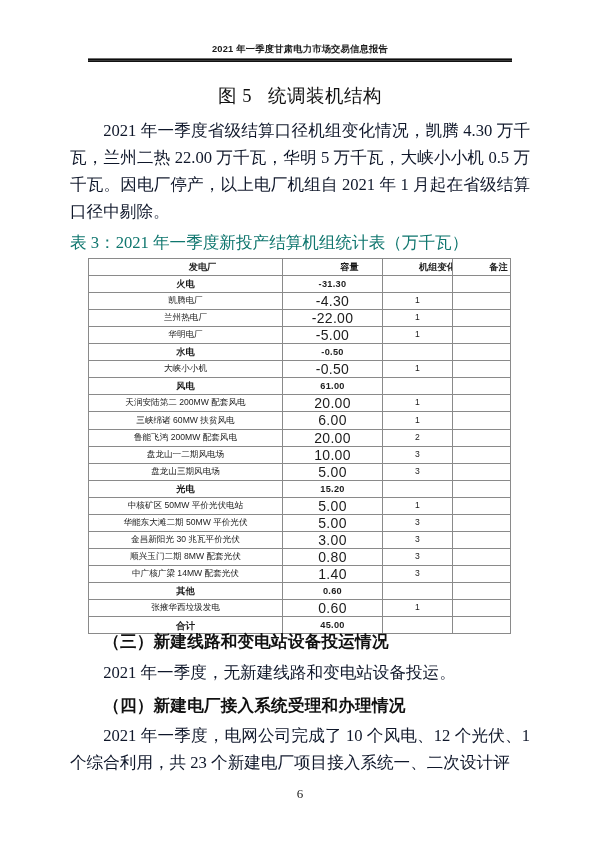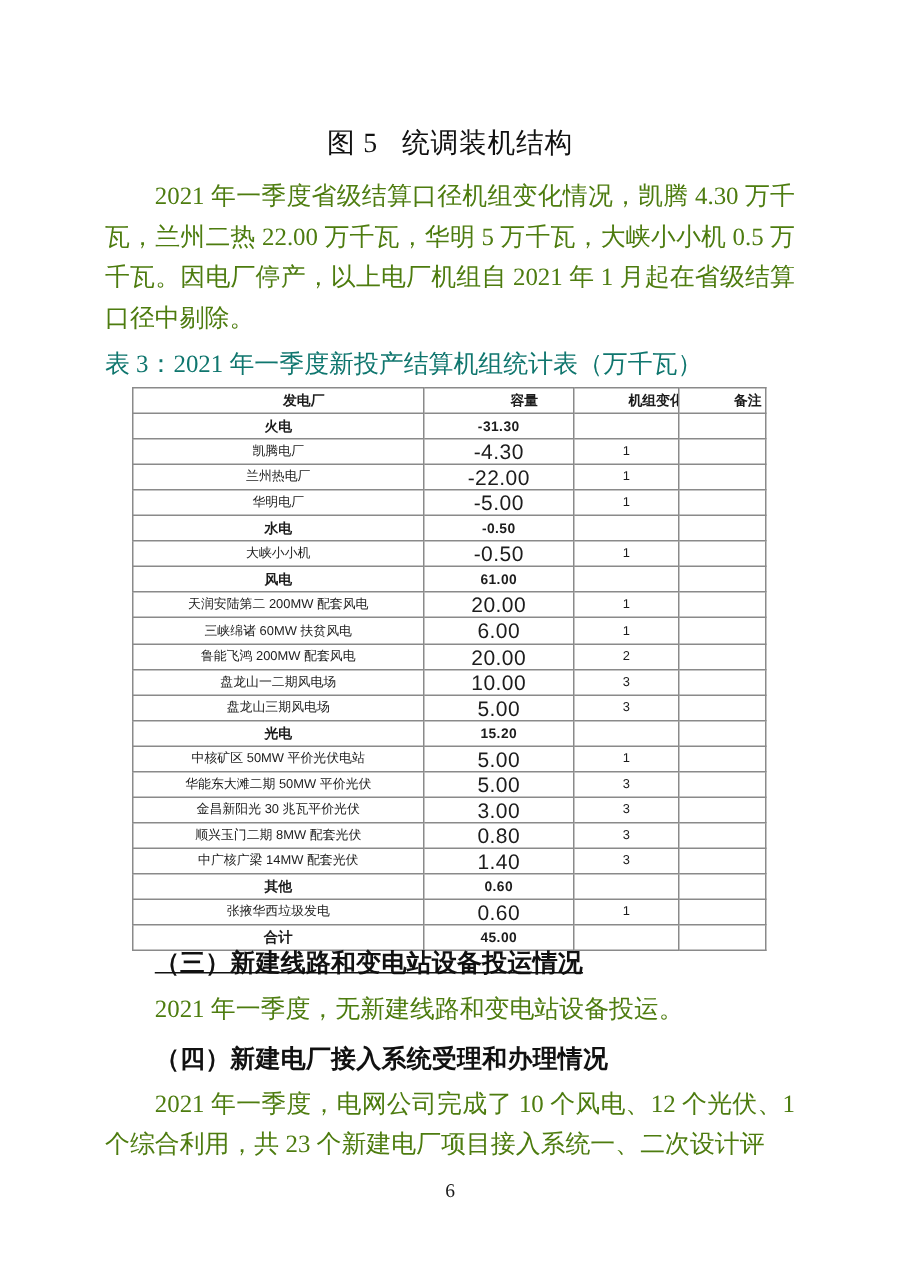--- a/index.html
+++ b/index.html
@@ -68,21 +68,21 @@
 
   
   .body-block {
     position: absolute;
     left: 70px;
     width: 460px;
     font-size: 16.6px;
     line-height: 27px;
     text-align: justify;
     text-justify: inter-ideograph;
-    color: #4d7c0f;
+    color: #0f172a;
   }
   .para { text-indent: 2em; }
 
   #para-1 { top: 117px; }
 
   
   .table-caption {
     position: absolute;
     left: 70px;
     top: 232px;
@@ -146,41 +146,45 @@
     left: 70px;
     width: 460px;
     font-size: 16.6px;
     line-height: 27px;
     font-weight: bold;
     text-indent: 2em;
     color: #111;
     letter-spacing: 0.2px;
   }
 
-  #heading-3 { top: 628px; text-decoration: underline; }
+  #heading-3 { top: 628px; }
   #para-2    { top: 659px; }
   #heading-4 { top: 692px; }
   #para-3    { top: 722px; }
 
   
   .page-number {
     position: absolute;
     left: 0;
     top: 786px;
     width: 600px;
     text-align: center;
     font-size: 13px;
     color: #1a1a1a;
   }
 </style>
 </head>
 <body>
 
 <div class="page">
 
+  <div class="header-zone">
+    <div class="header-title">2021 年一季度甘肃电力市场交易信息报告</div>
+    <div class="header-rule"></div>
+  </div>
 
   <div class="fig-caption">
     <span>图 5</span><span class="gap"></span><span>统调装机结构</span>
   </div>
 
   <div class="body-block para" id="para-1">2021 年一季度省级结算口径机组变化情况，凯腾 4.30 万千瓦，兰州二热 22.00 万千瓦，华明 5 万千瓦，大峡小小机 0.5 万千瓦。因电厂停产，以上电厂机组自 2021 年 1 月起在省级结算口径中剔除。</div>
 
   <div class="table-caption">表 3：2021 年一季度新投产结算机组统计表（万千瓦）</div>
 
   <div class="table-wrap">

